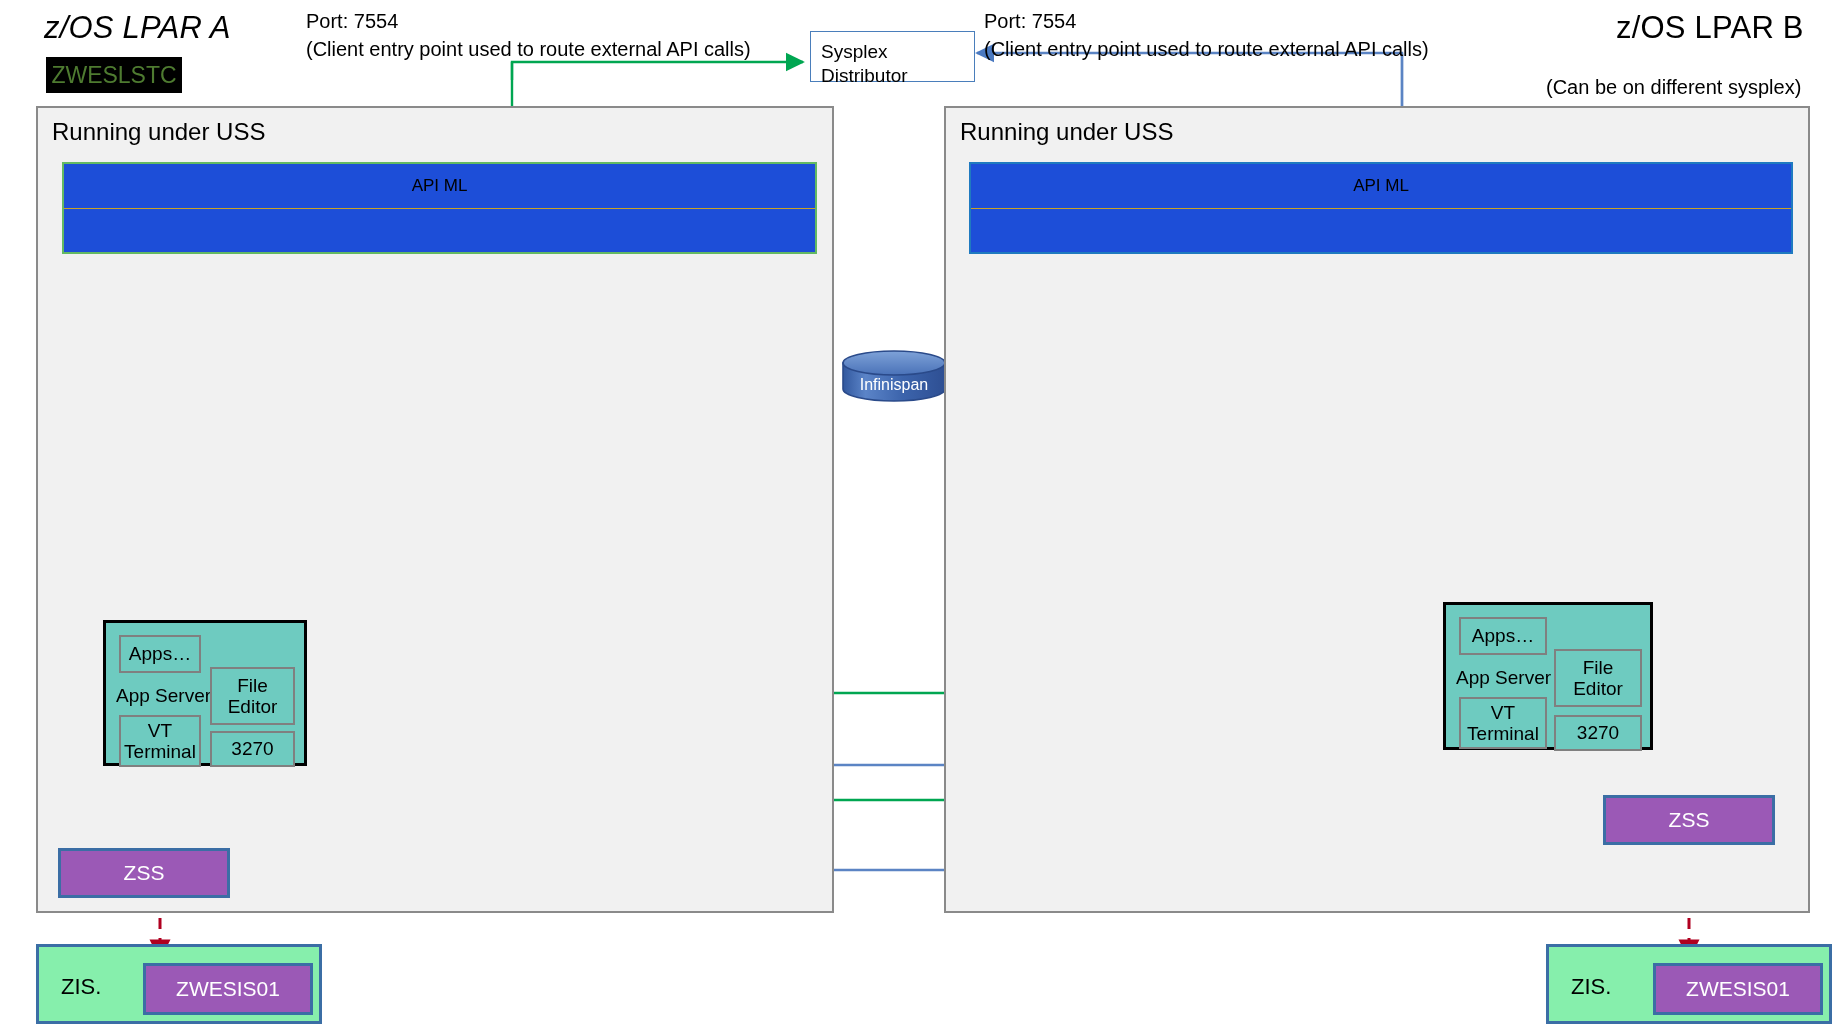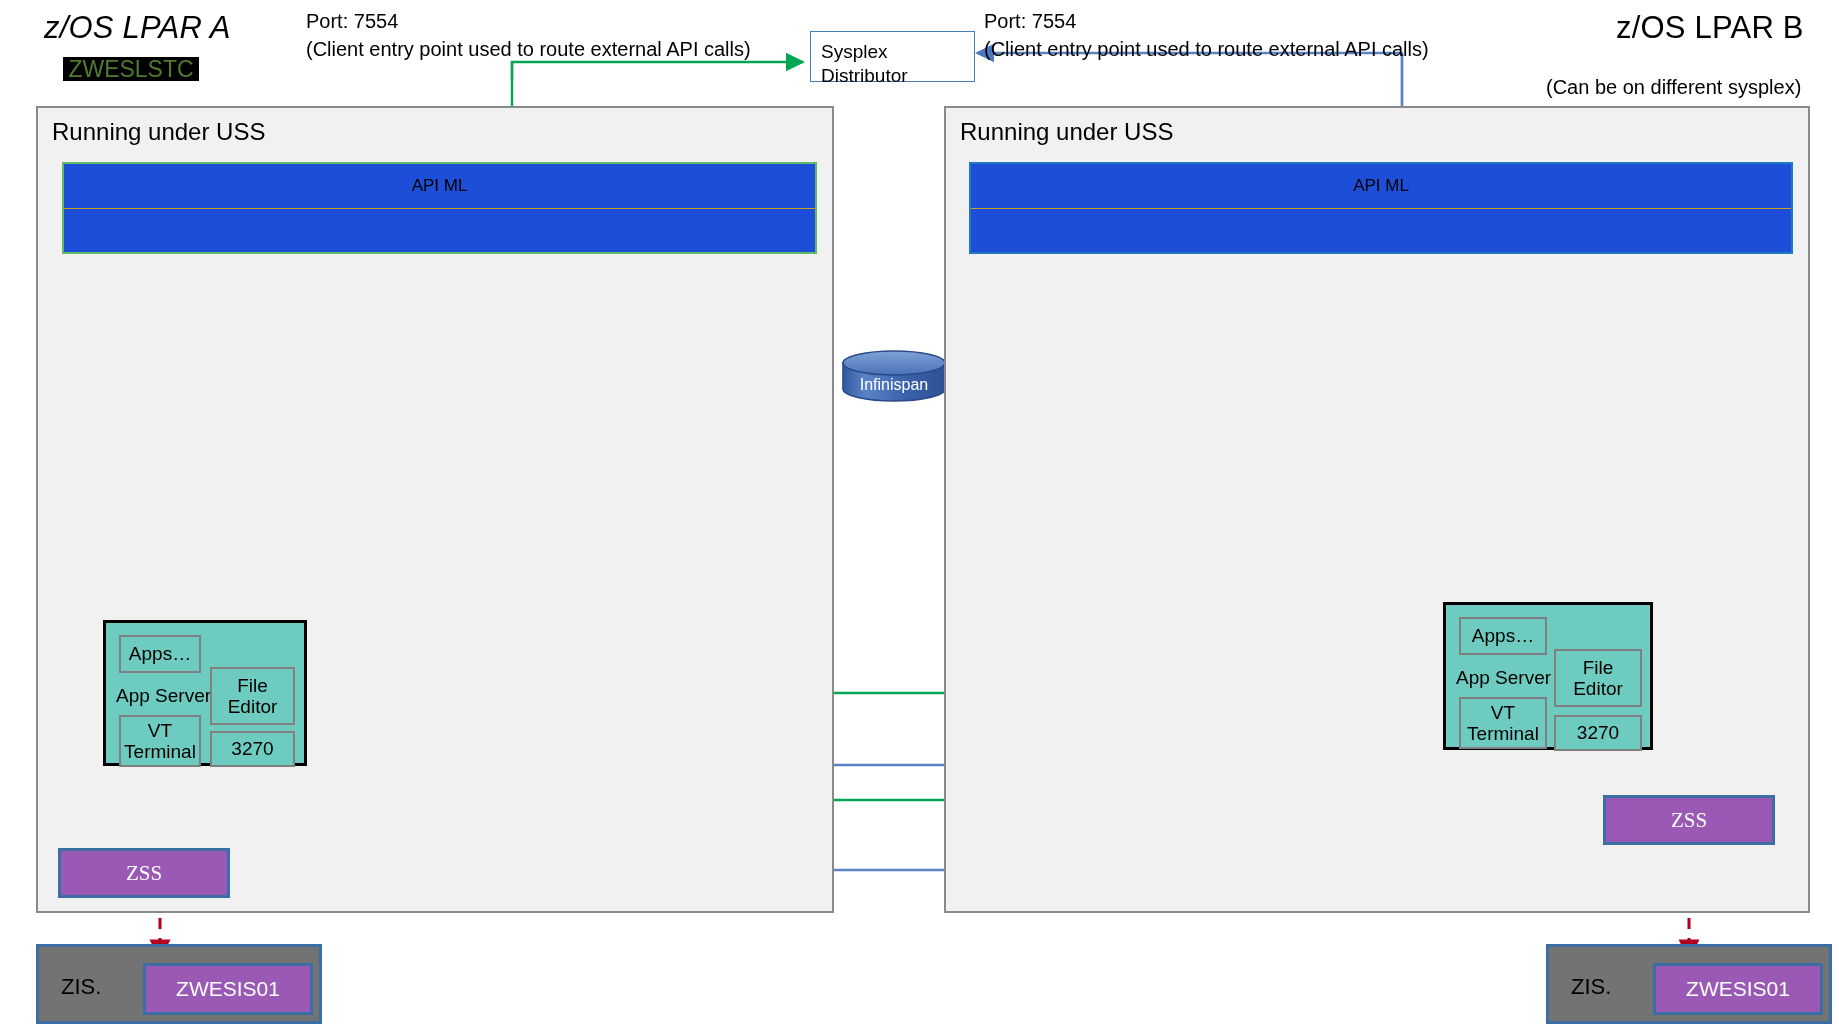--- a/index.html
+++ b/index.html
@@ -30,24 +30,24 @@
   .apiml-divider{position:absolute;left:0;right:0;height:1px;background:#c8a227;}
   .apiml-label{position:absolute;left:0;right:0;text-align:center;font-size:17px;}
 
   
   .appsrv{background:#6ecbc0;border:3px solid #000;}
   .sub{position:absolute;background:#6ecbc0;border:2px solid #808080;
        display:flex;align-items:center;justify-content:center;text-align:center;
        font-size:19px;line-height:1.12;box-sizing:border-box;}
   .appsrv-label{position:absolute;font-size:19px;white-space:nowrap;}
   .zssbox{background:#9b59b6;border:3px solid #3b6ea5;color:#ffffff;
-          display:flex;align-items:center;justify-content:center;font-size:21px;font-family:Liberation Serif, serif;}
-
-  
-  .zis{background:#737373;border:3px solid #3b6ea5;}
+          display:flex;align-items:center;justify-content:center;font-size:21px;}
+
+  
+  .zis{background:#86efac;border:3px solid #3b6ea5;}
   .zis-label{position:absolute;font-size:22px;}
   .zwesis{position:absolute;background:#9b59b6;border:3px solid #3b6ea5;
           color:#ffffff;display:flex;align-items:center;justify-content:center;
           font-size:21px;}
 
   
   .sysplex{border:1.5px solid #4a7ebb;background:#ffffff;font-size:19px;
            line-height:1.25;padding:8px 10px;box-sizing:border-box;}
 
   
@@ -120,21 +120,21 @@
   <g>
     <path d="M843,363 L843,389 a51,12 0 0 0 102,0 L945,363 z" fill="url(#cylBody)" stroke="#2a4a8a" stroke-width="1.6"></path>
     <ellipse cx="894" cy="363" rx="51" ry="12" fill="url(#cylTop)" stroke="#2a4a8a" stroke-width="1.6"></ellipse>
   </g>
 </svg>
 
 <div class="abs lpar-title" style="left:44px;top:10px;font-style:italic;">z/OS LPAR A</div>
 <div class="abs lpar-title" style="left:1616px;top:10px;">z/OS LPAR B</div>
 <div class="abs subnote" style="left:1546px;top:76px;">(Can be on different sysplex)</div>
 
-<div class="abs zweslstc" style="left:63px;top:57px;width:136px;height:24px;">ZWESLSTC</div>
+<div class="abs zweslstc" style="left:46px;top:57px;width:136px;height:36px;">ZWESLSTC</div>
 
 <div class="abs note" style="left:306px;top:8px;">Port: 7554</div>
 <div class="abs note" style="left:306px;top:36px;">(Client entry point used to route external API calls)</div>
 <div class="abs note" style="left:984px;top:8px;">Port: 7554</div>
 <div class="abs note" style="left:984px;top:36px;">(Client entry point used to route external API calls)</div>
 
 <div class="abs sysplex" style="left:810px;top:31px;width:165px;height:51px;">
   <div>Sysplex</div>
   <div>Distributor</div>
 </div>

